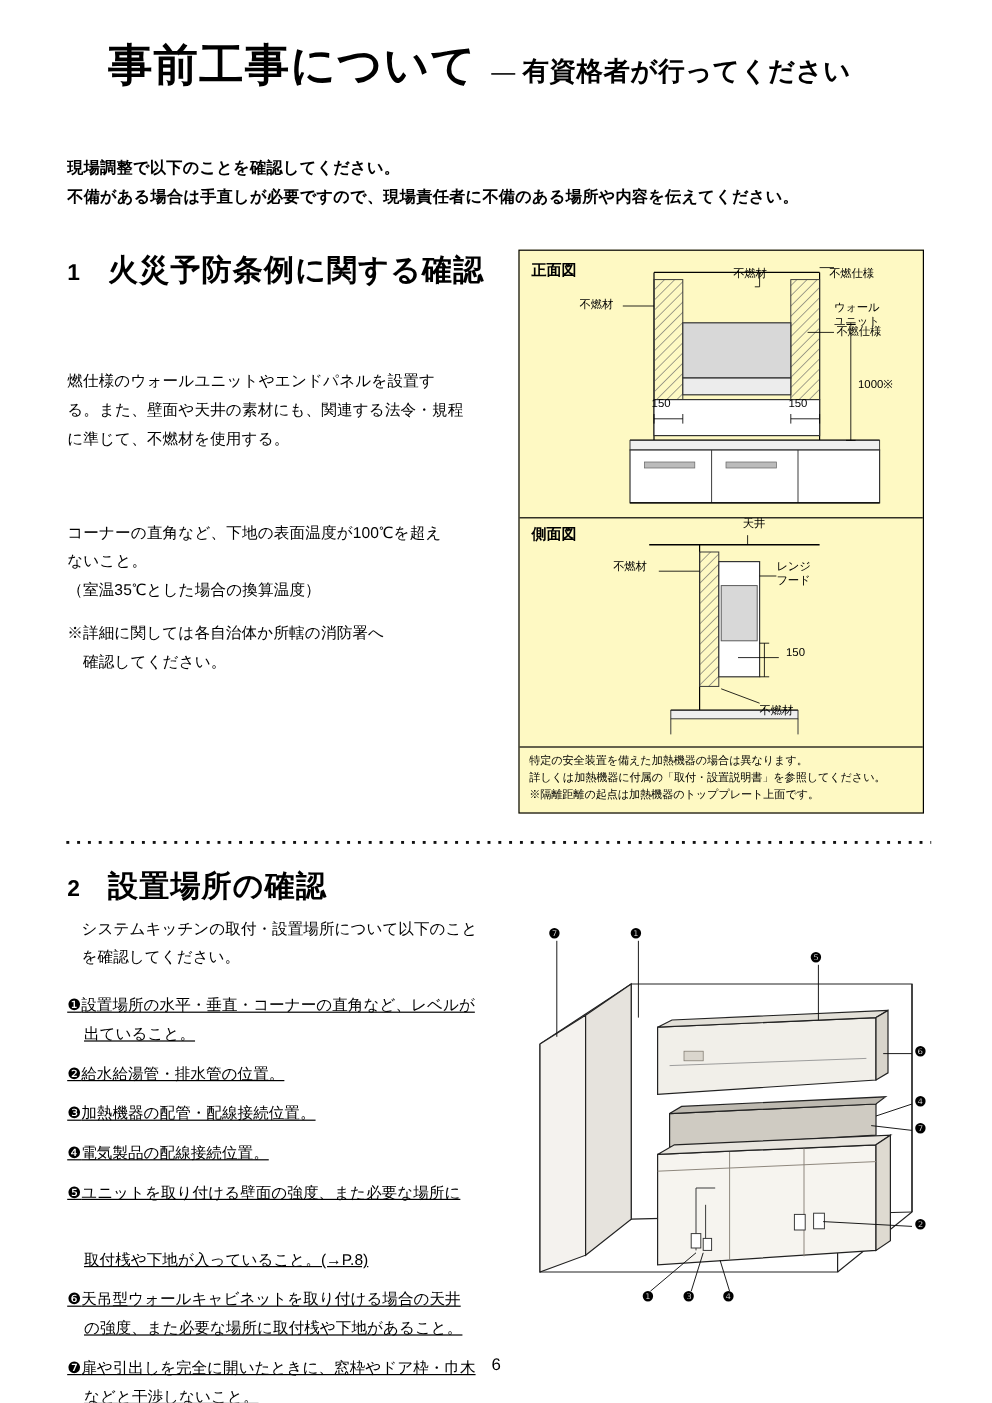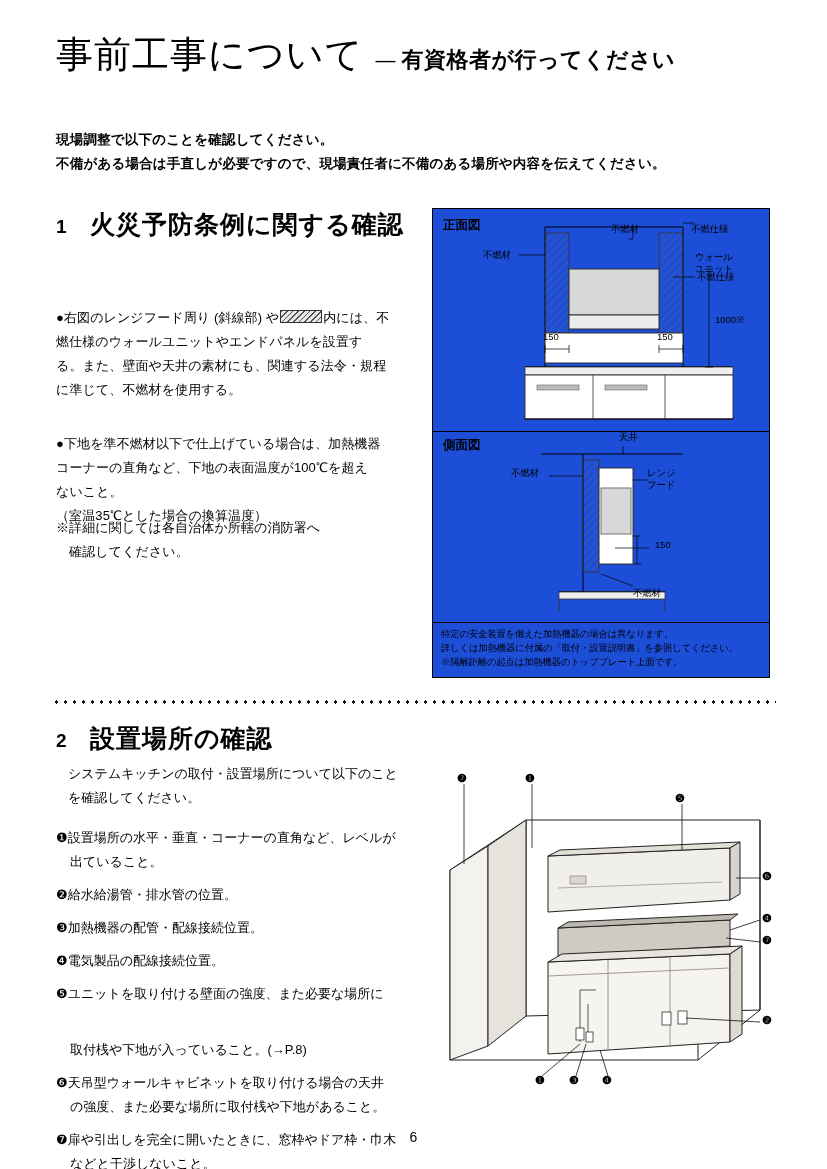--- a/index.html
+++ b/index.html
@@ -26,23 +26,24 @@
   
   .doc-title {
     position: absolute;
     left: 56px;
     top: 36px;
     display: flex;
     align-items: baseline;
   }
   .doc-title .main {
     font-size: 37px;
-    font-weight: normal;
+    font-weight: bold;
     letter-spacing: 1px;
     line-height: 1;
+    margin-left: 34px;
   }
   .doc-title .dash {
     font-size: 20px;
     margin: 0 6px 0 12px;
     font-weight: normal;
   }
   .doc-title .sub {
     font-size: 22px;
     font-weight: bold;
     letter-spacing: 0.5px;
@@ -111,21 +112,21 @@
 
   
   #fig1 {
     position: absolute;
     left: 432px;
     top: 208px;
     width: 338px;
     height: 470px;
     border: 1px solid #000;
     box-sizing: border-box;
-    background: #1d4ed8;
+    background: #fef9c3;
   }
   .fig-label {
     position: absolute;
     font-size: 12.5px;
     font-weight: bold;
   }
   .fig-note {
     position: absolute;
     left: 8px;
     bottom: 7px;
@@ -177,20 +178,21 @@
     left: 56px;
     top: 826px;
     width: 370px;
     font-size: 13px;
     line-height: 1.85;
   }
   #s2-list .item {
     margin-bottom: 9px;
     text-indent: -14px;
     padding-left: 14px;
+    text-decoration: underline;
   }
   .pagenum {
     position: absolute;
     left: 0;
     right: 0;
     bottom: 24px;
     text-align: center;
     font-size: 14px;
   }
 
@@ -225,30 +227,26 @@
     <div>不備がある場合は手直しが必要ですので、現場責任者に不備のある場所や内容を伝えてください。</div>
   </div>
 
   <div class="sec-head" id="sec1-head">
     <span class="num">1</span>
     <span class="txt">火災予防条例に関する確認</span>
   </div>
 
 
   <div class="body-col" id="s1p2">
-    <div class="hang">
-      <span>●右図のレンジフード周り (斜線部) や</span><span class="swatch"></span><span>内には、不</span>
-    </div>
     <div style="padding-left:0">燃仕様のウォールユニットやエンドパネルを設置す</div>
     <div>る。また、壁面や天井の素材にも、関連する法令・規程</div>
     <div>に準じて、不燃材を使用する。</div>
   </div>
 
   <div class="body-col" id="s1p3">
-    <div class="hang">●下地を準不燃材以下で仕上げている場合は、加熱機器</div>
     <div>コーナーの直角など、下地の表面温度が100℃を超え</div>
     <div>ないこと。</div>
     <div>（室温35℃とした場合の換算温度）</div>
   </div>
 
   <div class="body-col" id="s1p4">
     <div>※詳細に関しては各自治体か所轄の消防署へ</div>
     <div>　確認してください。</div>
   </div>
 

